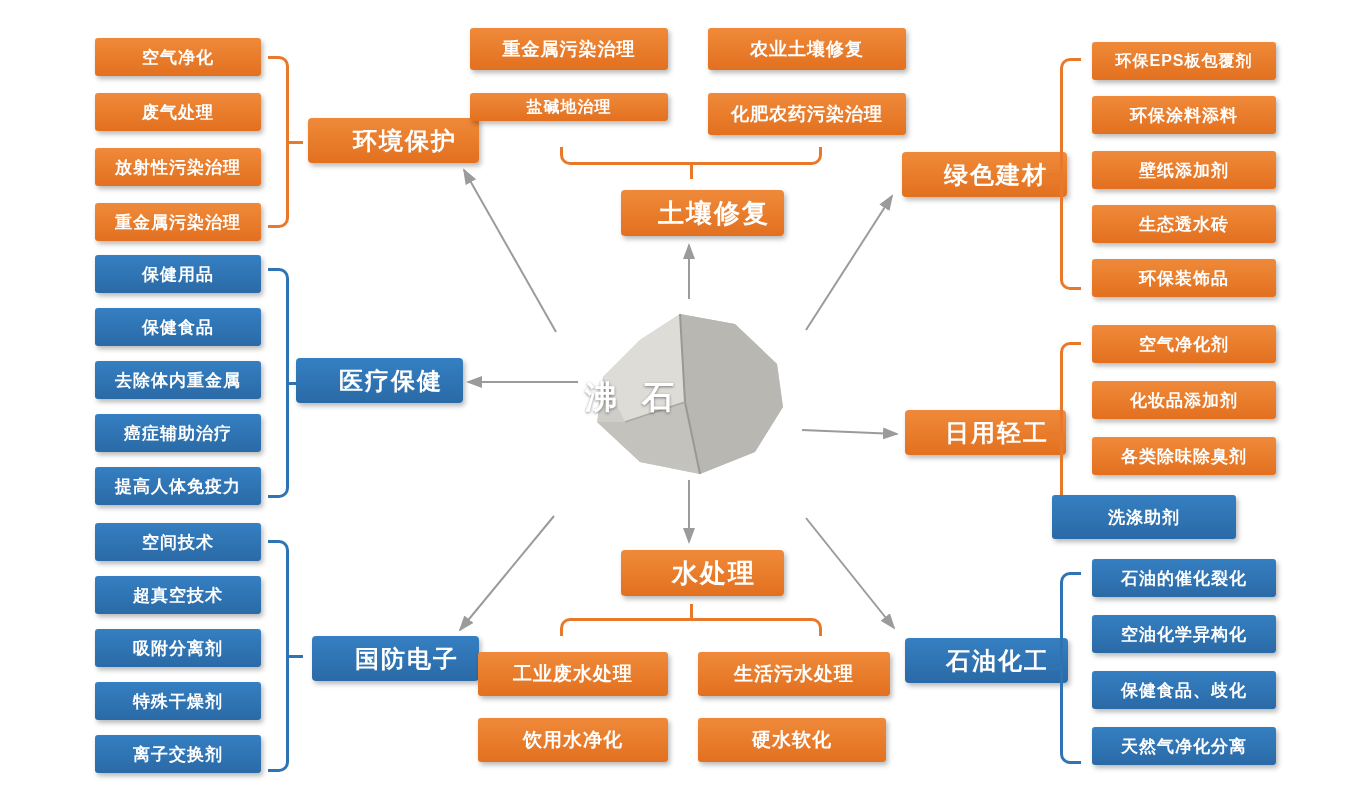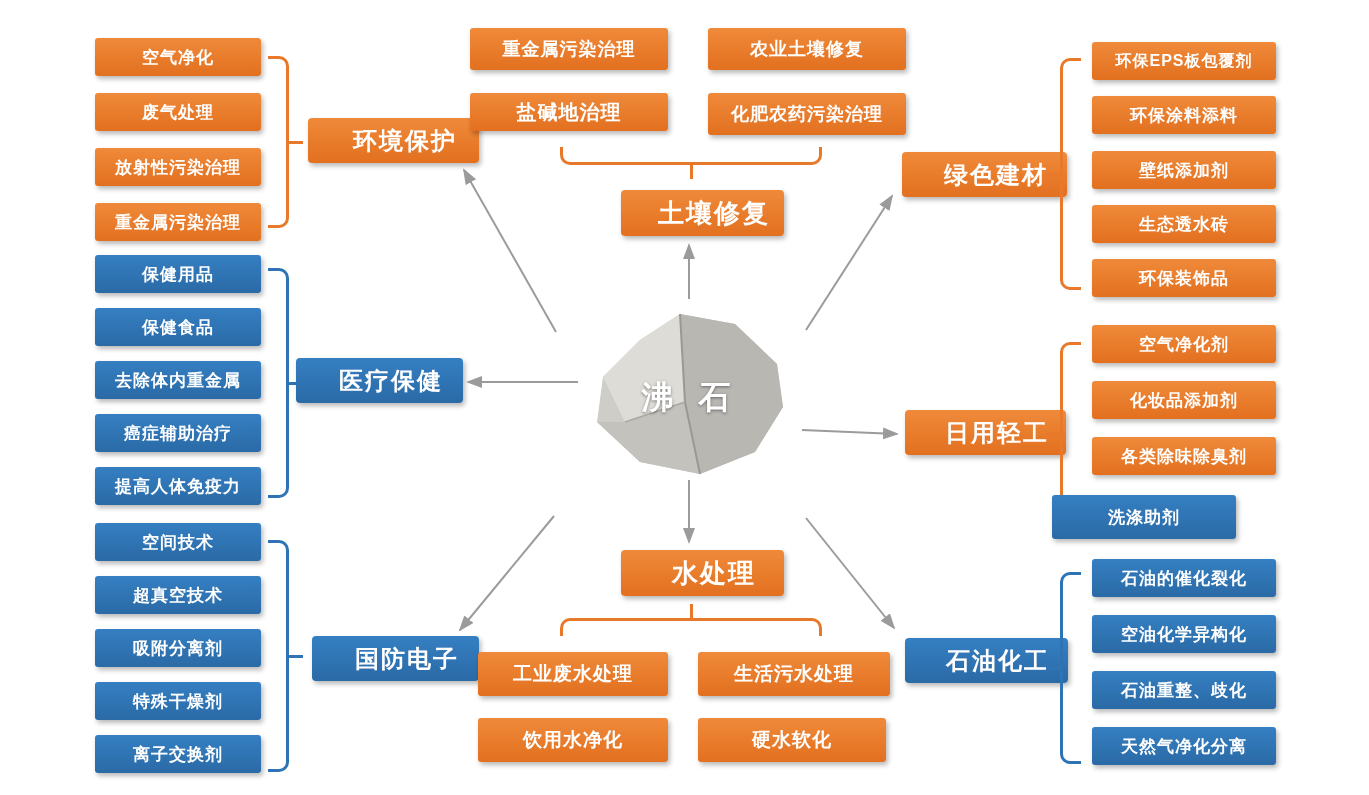--- a/index.html
+++ b/index.html
@@ -22,21 +22,21 @@
   .br-left{border-top:3px solid;border-right:3px solid;border-bottom:3px solid;border-radius:0 10px 10px 0;}
   .br-left::after{content:"";position:absolute;top:calc(50% - 1.5px);right:-17px;width:14px;height:3px;background:currentColor;}
   .br-right{border-top:3px solid;border-left:3px solid;border-bottom:3px solid;border-radius:10px 0 0 10px;}
   .br-right::after{content:"";position:absolute;top:calc(50% - 1.5px);left:-17px;width:14px;height:3px;background:currentColor;}
   .br-down{border-left:3px solid;border-bottom:3px solid;border-right:3px solid;border-radius:0 0 10px 10px;}
   .br-down::after{content:"";position:absolute;left:calc(50% - 1.5px);bottom:-17px;width:3px;height:14px;background:currentColor;}
   .br-up{border-left:3px solid;border-top:3px solid;border-right:3px solid;border-radius:10px 10px 0 0;}
   .br-up::after{content:"";position:absolute;left:calc(50% - 1.5px);top:-17px;width:3px;height:14px;background:currentColor;}
   #rock{position:absolute;left:585px;top:302px;width:210px;height:185px;}
   #rock-label{
-    position:absolute;left:0;right:0;top:74px;text-align:center;
+    position:absolute;left:0;right:0;top:74px;
     font-size:32px;font-weight:bold;color:#fff;letter-spacing:8px;
     text-shadow:0 1px 3px rgba(0,0,0,.45);
   }
   #arrows{position:absolute;left:0;top:0;width:1369px;height:795px;pointer-events:none;}
   #arrows line{stroke:#9b9b9b;stroke-width:2;}
 </style>
 </head>
 <body>
 
 <div id="canvas">
@@ -87,21 +87,21 @@
   <div class="box blue" style="left:95px;top:523px;width:166px;height:38px">空间技术</div>
   <div class="box blue" style="left:95px;top:629px;width:166px;height:38px">吸附分离剂</div>
   <div class="box blue" style="left:95px;top:576px;width:166px;height:38px">超真空技术</div>
   <div class="box blue" style="left:95px;top:682px;width:166px;height:38px">特殊干燥剂</div>
   <div class="box blue" style="left:95px;top:735px;width:166px;height:38px">离子交换剂</div>
   <div class="bracket blue br-left" style="left:268px;top:540px;width:18px;height:226px"></div>
   <div class="box blue cat" style="left:312px;top:636px;width:144px;height:45px">国防电子</div>
 
   <div class="box orange" style="left:470px;top:28px;width:198px;height:42px;font-size:18px">重金属污染治理</div>
   <div class="box orange" style="left:708px;top:28px;width:198px;height:42px;font-size:18px">农业土壤修复</div>
-  <div class="box orange" style="left:470px;top:93px;width:198px;height:38px;font-size:20px">盐碱地治理</div>
+  <div class="box orange" style="left:470px;top:93px;width:198px;height:28px;font-size:16px">盐碱地治理</div>
   <div class="box orange" style="left:708px;top:93px;width:198px;height:42px;font-size:18px">化肥农药污染治理</div>
   <div class="bracket br-down" style="left:560px;top:147px;width:256px;height:15px"></div>
   <div class="box orange cat big" style="left:621px;top:190px;width:140px;height:46px">土壤修复</div>
 
   <div class="box orange cat" style="left:902px;top:152px;width:142px;height:45px">绿色建材</div>
   <div class="bracket br-right" style="left:1060px;top:58px;width:18px;height:226px"></div>
   <div class="box orange" style="left:1092px;top:42px;width:184px;height:38px;font-size:16px">环保EPS板包覆剂</div>
   <div class="box orange" style="left:1092px;top:96px;width:184px;height:38px">环保涂料添料</div>
   <div class="box orange" style="left:1092px;top:151px;width:184px;height:38px">壁纸添加剂</div>
   <div class="box orange" style="left:1092px;top:205px;width:184px;height:38px">生态透水砖</div>
@@ -111,21 +111,21 @@
   <div class="bracket br-right" style="left:1060px;top:342px;width:18px;height:176px"></div>
   <div class="box orange" style="left:1092px;top:325px;width:184px;height:38px">空气净化剂</div>
   <div class="box orange" style="left:1092px;top:381px;width:184px;height:38px">化妆品添加剂</div>
   <div class="box orange" style="left:1092px;top:437px;width:184px;height:38px">各类除味除臭剂</div>
   <div class="box blue" style="left:1052px;top:495px;width:184px;height:44px">洗涤助剂</div>
 
   <div class="box blue cat" style="left:905px;top:638px;width:140px;height:45px">石油化工</div>
   <div class="bracket blue br-right" style="left:1060px;top:572px;width:18px;height:186px"></div>
   <div class="box blue" style="left:1092px;top:559px;width:184px;height:38px">石油的催化裂化</div>
   <div class="box blue" style="left:1092px;top:615px;width:184px;height:38px">空油化学异构化</div>
-  <div class="box blue" style="left:1092px;top:671px;width:184px;height:38px">石油重整、歧化</div>
+  <div class="box blue" style="left:1092px;top:671px;width:184px;height:38px">保健食品、歧化</div>
   <div class="box blue" style="left:1092px;top:727px;width:184px;height:38px">天然气净化分离</div>
 
   <div class="box orange cat big" style="left:621px;top:550px;width:140px;height:46px">水处理</div>
   <div class="bracket br-up" style="left:560px;top:618px;width:256px;height:15px"></div>
   <div class="box orange" style="left:478px;top:652px;width:190px;height:44px;font-size:19px">工业废水处理</div>
   <div class="box orange" style="left:698px;top:652px;width:192px;height:44px;font-size:19px">生活污水处理</div>
   <div class="box orange" style="left:478px;top:718px;width:190px;height:44px;font-size:19px">饮用水净化</div>
   <div class="box orange" style="left:698px;top:718px;width:188px;height:44px;font-size:19px">硬水软化</div>
 
 </div>

